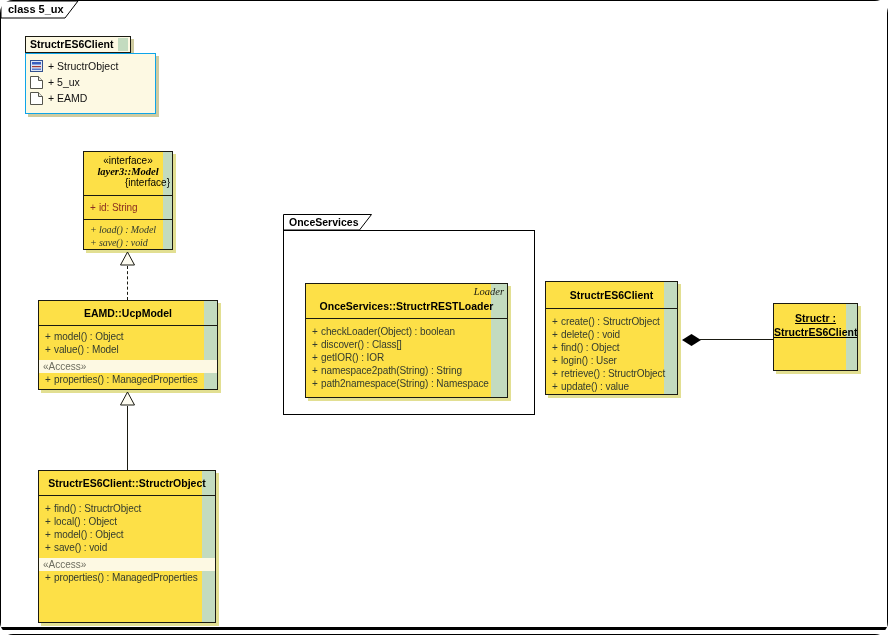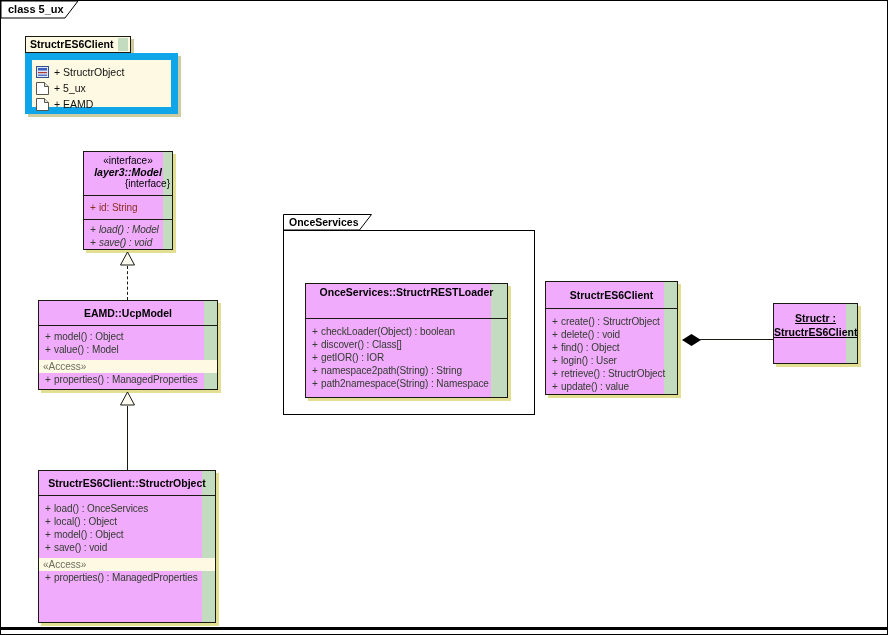--- a/index.html
+++ b/index.html
@@ -1,46 +1,46 @@
 <!DOCTYPE html>
 <html><head>
 <meta charset="utf-8">
 <style>
   * { margin:0; padding:0; box-sizing:border-box; }
   html,body { width:888px; height:635px; }
   body { font-family:"Liberation Sans","DejaVu Sans",sans-serif; background:#fff; }
-  #canvas { position:relative; width:888px; height:635px; background:#fff; overflow:hidden; }
+  #canvas { position:relative; width:888px; height:635px; background:#fff; overflow:hidden;border-radius:13px; }
 
   .frame-border { position:absolute; inset:0; border:1px solid #000; pointer-events:none; }
   .frame-bottom { position:absolute; left:0; top:627px; width:888px; height:3px; background:#000; }
   .frame-tab { position:absolute; left:1px; top:1px; width:78px; height:18px; }
   .frame-tab-label { position:absolute; left:8px; top:3px; font-size:11px; font-weight:bold; color:#000; white-space:nowrap; }
 
-  .uml-box { position:absolute; background:#f0abfc; border:1px solid #1a1a12;
+  .uml-box { position:absolute; background:#fde047; border:1px solid #1a1a12;
              box-shadow:3px 3px 0 #E2DF92; overflow:hidden; }
   .strip { position:absolute; top:0; bottom:0; right:0; background:#C3DBBF; z-index:0; }
   .cmp { position:relative; z-index:1; }
   .cmp-line { border-top:1px solid #1a1a12; }
 
   .hdr { text-align:center; font-weight:bold; color:#000; font-size:10.5px; }
   .oprow { display:flex; height:13px; line-height:13px; font-size:10px; letter-spacing:-0.1px;
            color:#333B2F; white-space:nowrap; }
   .oprow .vis { width:15px; padding-left:6px; flex:none; }
   .attr-red { color:#8B2E20; }
   .attr-red .txt { }
-  .ital { font-style:italic; }
+  .ital { font-style:italic;font-family:Liberation Serif, serif; }
   .access-label { height:13px; line-height:13px; font-size:10px; color:#6E6E60; padding-left:4px;
                   background:#FDF9E3; margin-top:4px; white-space:nowrap; }
 
   
   .comp-hdr { position:absolute; left:25px; top:36px; width:106px; height:17px; background:#FDF9E3;
               border:1px solid #1a1a12; box-shadow:3px 3px 0 #CFCBA0; z-index:2; }
   .comp-hdr .label { position:relative; z-index:1; font-weight:bold; font-size:10.5px; line-height:15px; padding-left:4px; color:#000; white-space:nowrap; }
-  .comp-body { position:absolute; left:25px; top:53px; width:153px; height:61px; background:#FDF9E3;
-               border:7px solid #0ea5e9; box-shadow:3px 3px 0 #CFCBA0; z-index:3; padding:4px 0 0 4px; }
+  .comp-body { position:absolute; left:25px; top:53px; width:131px; height:61px; background:#FDF9E3;
+               border:1px solid #0ea5e9; box-shadow:3px 3px 0 #CFCBA0; z-index:3; padding:4px 0 0 4px; }
   .comp-row { display:flex; align-items:center; height:16px; font-size:10.5px; color:#111; white-space:nowrap; }
   .comp-row .ic { width:14px; height:13px; margin-right:4px; flex:none; }
 
   
   .pkg-body { position:absolute; left:283px; top:230px; width:252px; height:185px;
               background:#fff; border:1px solid #000; }
   .pkg-tab { position:absolute; left:283px; top:214px; width:90px; height:17px; }
   .pkg-tab-label { position:absolute; left:289px; top:216px; font-size:10.5px; font-weight:bold; color:#000; white-space:nowrap; }
 
   
@@ -153,21 +153,21 @@
     </svg>
     <div class="solid-v" style="left:127px; top:406px; height:64px;"></div>
   </div>
 
   <div class="uml-box" style="left:38px; top:470px; width:178px; height:153px;">
     <div class="strip" style="width:13px;"></div>
     <div class="cmp hdr" style="height:24px; line-height:24px;">StructrES6Client::StructrObject</div>
     <div class="cmp cmp-line" style="padding-top:6px;">
       <div class="oprow">
         <span class="vis">+</span>
-        <span>load() : OnceServices</span>
+        <span>find() : StructrObject</span>
       </div>
       <div class="oprow">
         <span class="vis">+</span>
         <span>local() : Object</span>
       </div>
       <div class="oprow">
         <span class="vis">+</span>
         <span>model() : Object</span>
       </div>
       <div class="oprow">
@@ -184,20 +184,21 @@
 
   <svg class="pkg-tab" width="90" height="17">
     <polygon points="0.5,0.5 88.5,0.5 76.5,16 0.5,16" fill="#ffffff" stroke="#000000" stroke-width="1"></polygon>
   </svg>
   <div class="pkg-tab-label">OnceServices</div>
   <div class="pkg-body"></div>
 
   <div class="uml-box" style="left:305px; top:283px; width:203px; height:115px;">
     <div class="strip" style="width:16px;"></div>
     <div class="cmp" style="height:34px; padding-top:2px;">
+      <div class="ital" style="text-align:right; font-size:10.5px; color:#1a1a12; padding-right:3px; height:14px;">Loader</div>
       <div class="hdr">OnceServices::StructrRESTLoader</div>
     </div>
     <div class="cmp cmp-line" style="padding-top:6px;">
       <div class="oprow">
         <span class="vis">+</span>
         <span>checkLoader(Object) : boolean</span>
       </div>
       <div class="oprow">
         <span class="vis">+</span>
         <span>discover() : Class[]</span>
@@ -248,21 +249,21 @@
     </div>
   </div>
 
   <div>
     <svg class="arrowhead" style="left:681px; top:332px;" width="21" height="16">
       <polygon points="1,8 10.5,2 20,8 10.5,14" fill="#000000"></polygon>
     </svg>
     <div class="solid-h" style="left:699px; top:339px; width:74px;"></div>
   </div>
 
-  <div class="uml-box" style="left:773px; top:303px; width:85px; height:61px;">
+  <div class="uml-box" style="left:773px; top:303px; width:85px; height:68px;">
     <div class="strip" style="width:11px;"></div>
     <div class="cmp instance-text">
       <div>Structr :</div>
       <div>StructrES6Client</div>
     </div>
   </div>
 
 </div>
 
 </body></html>

